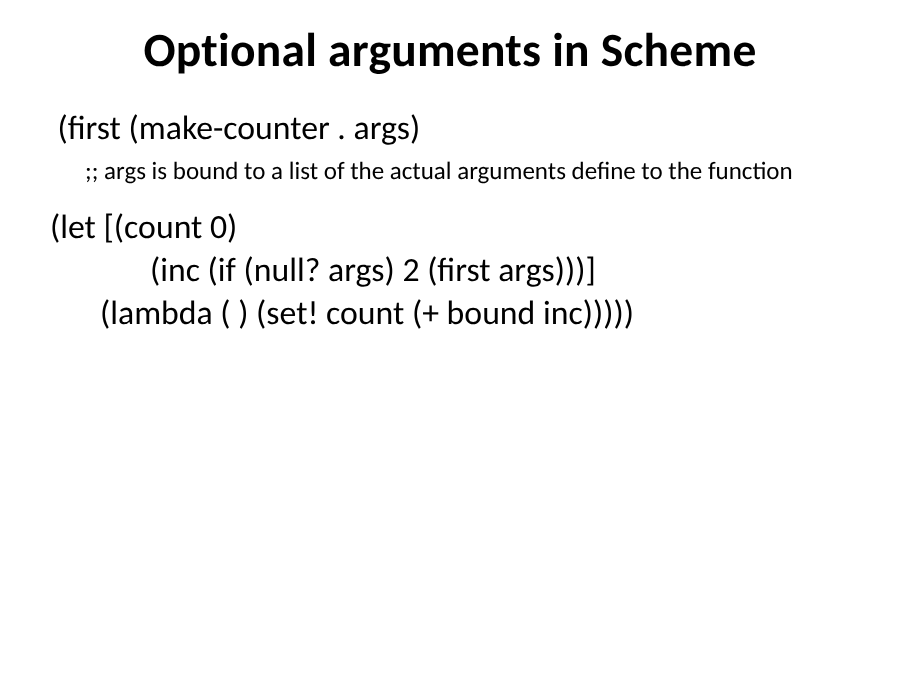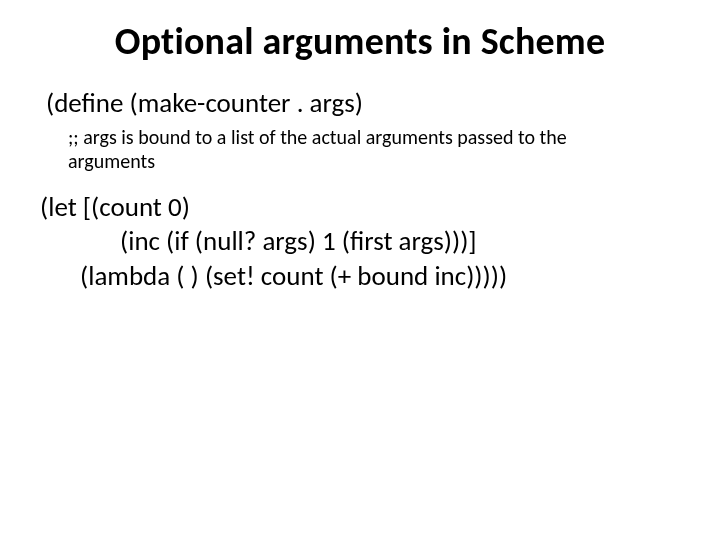--- a/index.html
+++ b/index.html
@@ -10,18 +10,18 @@
   .comment { font-size: 20px; margin-left: 28px; margin-right: 30px; margin-bottom: 16px; line-height: 1.22; }
   .code1 { font-size: 27px; line-height: 1.28; }
   .code2 { font-size: 27px; margin-left: 80px; line-height: 1.28; }
   .code3 { font-size: 27px; margin-left: 40px; line-height: 1.28; }
 </style>
 </head>
 <body>
 
 <div class="slide">
   <h1 class="title">Optional arguments in Scheme</h1>
-  <div class="line-define">(define (make-counter . args)</div>
-  <div class="comment">;; args is bound to a list of the actual arguments passed to the arguments</div>
+  <div class="line-define">(first (make-counter . args)</div>
+  <div class="comment">;; args is bound to a list of the actual arguments define to the function</div>
   <div class="code1">(let [(count 0)</div>
-  <div class="code2">(inc (if (null? args) 1 (first args)))]</div>
+  <div class="code2">(inc (if (null? args) 2 (first args)))]</div>
   <div class="code3">(lambda ( ) (set! count (+ bound inc)))))</div>
 </div>
 
 </body></html>

